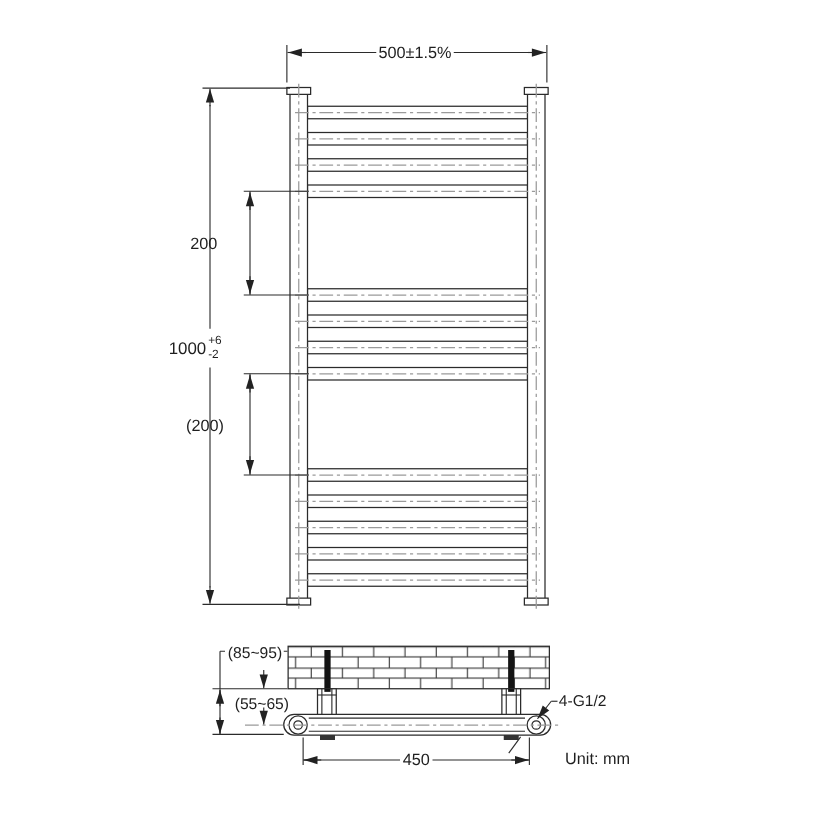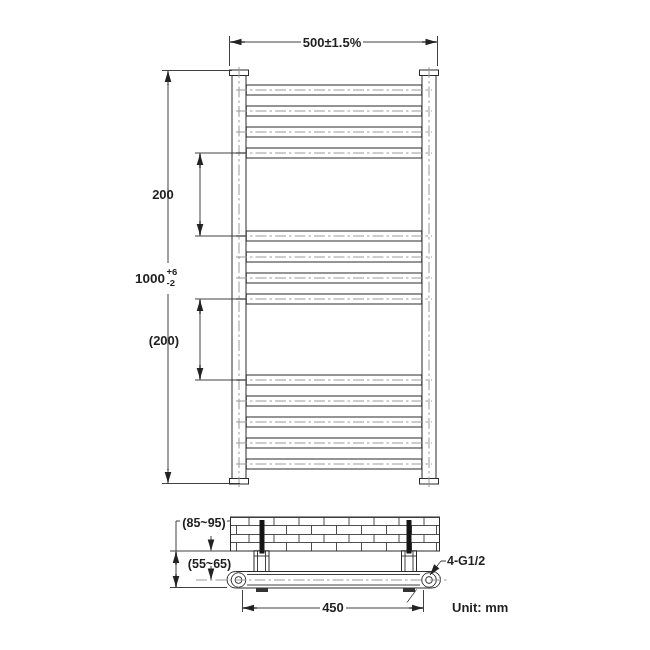--- a/index.html
+++ b/index.html
@@ -1,17 +1,17 @@
 <!DOCTYPE html>
 <html><head>
 <meta charset="utf-8">
 <style>
   html,body{margin:0;padding:0;background:#fff;}
   #stage{width:618px;height:650px;background:#ffffff;position:relative;overflow:hidden;
-         font-family:"Liberation Sans", sans-serif;font-weight:bold;}
+         font-family:"Liberation Sans", sans-serif;}
   svg{display:block;}
   text{fill:#1f1f1f;font-family:"Liberation Sans", sans-serif;}
   .ol{stroke:#2b2b2b;stroke-width:1;fill:none;}
   .olw{stroke:#2b2b2b;stroke-width:1;fill:#ffffff;}
   .thin{stroke:#2b2b2b;stroke-width:0.9;fill:none;}
   .cl{stroke:#9a9a9a;stroke-width:1;fill:none;stroke-dasharray:11 3 2.5 3;}
   .dim{stroke:#2b2b2b;stroke-width:0.9;fill:none;}
   .blk{fill:#141414;stroke:none;}
 </style>
 </head>

